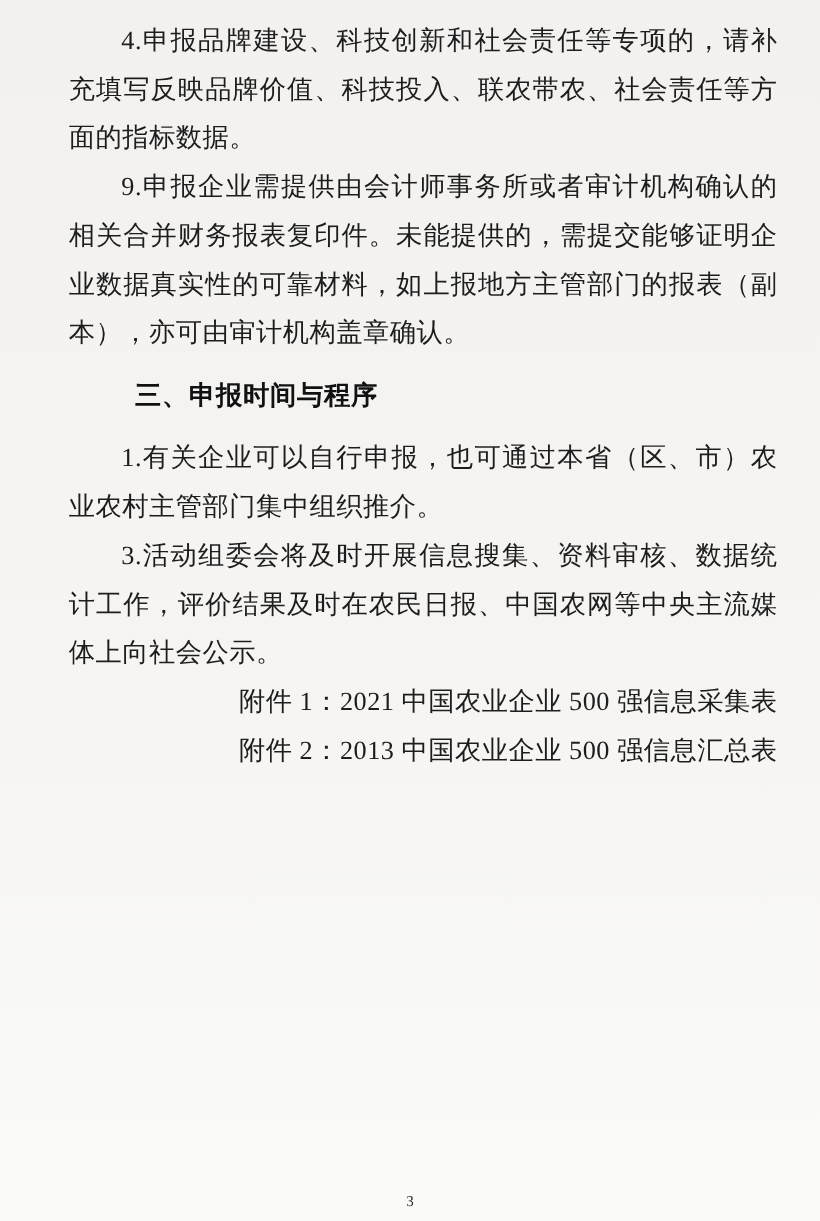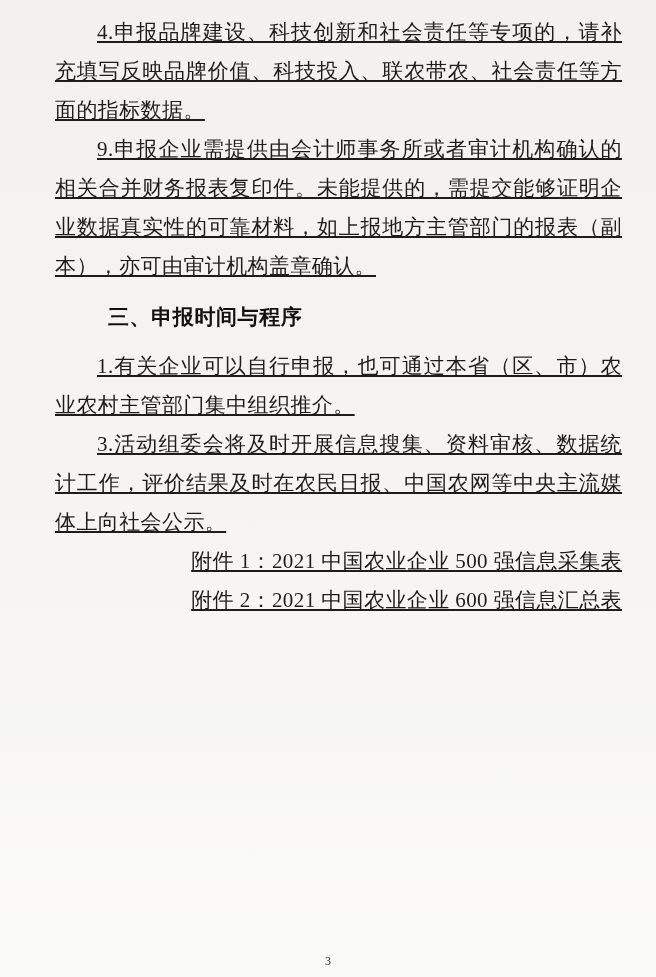--- a/index.html
+++ b/index.html
@@ -23,21 +23,20 @@
   .para {
     margin: 0;
     font-size: 21px;
     line-height: 39px;
     color: #1d1d1d;
     text-align: justify;
     text-justify: inter-ideograph;
     text-indent: 2em;
     letter-spacing: 0.4px;
     font-family: "Liberation Serif", "DejaVu Serif", serif;
-    text-decoration: underline;
   }
   .heading {
     margin: 11px;
     font-size: 21px;
     line-height: 39px;
     color: #111111;
     font-weight: 700;
     text-indent: 2em;
     letter-spacing: 0.6px;
     font-family: "Liberation Sans", "DejaVu Sans", sans-serif;
@@ -61,16 +60,16 @@
 <body>
 
 <div class="page">
   <div class="content">
     <p class="para">4.申报品牌建设、科技创新和社会责任等专项的，请补充填写反映品牌价值、科技投入、联农带农、社会责任等方面的指标数据。</p>
     <p class="para">9.申报企业需提供由会计师事务所或者审计机构确认的相关合并财务报表复印件。未能提供的，需提交能够证明企业数据真实性的可靠材料，如上报地方主管部门的报表（副本），亦可由审计机构盖章确认。</p>
     <h3 class="heading">三、申报时间与程序</h3>
     <p class="para">1.有关企业可以自行申报，也可通过本省（区、市）农业农村主管部门集中组织推介。</p>
     <p class="para">3.活动组委会将及时开展信息搜集、资料审核、数据统计工作，评价结果及时在农民日报、中国农网等中央主流媒体上向社会公示。</p>
     <p class="para attachment">附件 1：2021 中国农业企业 500 强信息采集表</p>
-    <p class="para attachment">附件 2：2021 中国农业企业 600 强信息汇总表</p>
+    <p class="para attachment">附件 2：2013 中国农业企业 500 强信息汇总表</p>
   </div>
   <div class="page-number">3</div>
 </div>
 
 </body></html>

